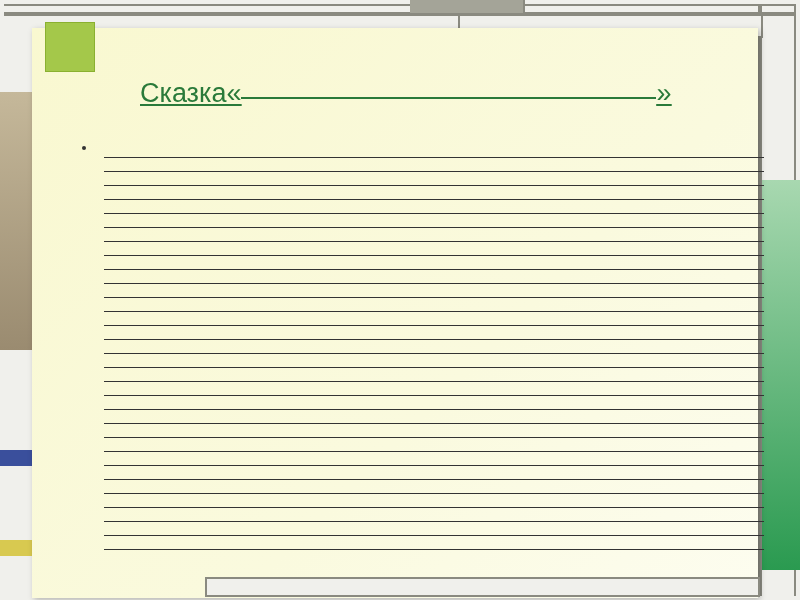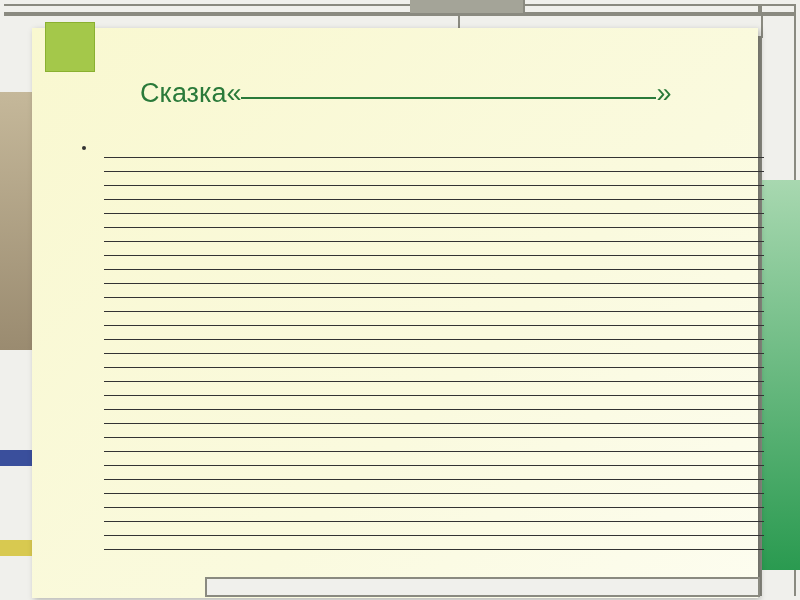--- a/index.html
+++ b/index.html
@@ -1,15 +1,15 @@
 <!DOCTYPE html>
 <html><head>
   <meta charset="utf-8">
   <style>
-    * { margin: 0; padding: 0; box-sizing: border-box; }
+    * { margin: 0; padding: 0; box-sizing: border-box; text-decoration: underline; }
     body {
       width: 800px;
       height: 600px;
       overflow: hidden;
       background: #f0f0ec;
       font-family: Arial, sans-serif;
       position: relative;
     }
     
     .frame-top { position: absolute; top: 4px; left: 4px; right: 4px; height: 2px; background: #8a8a80; }

